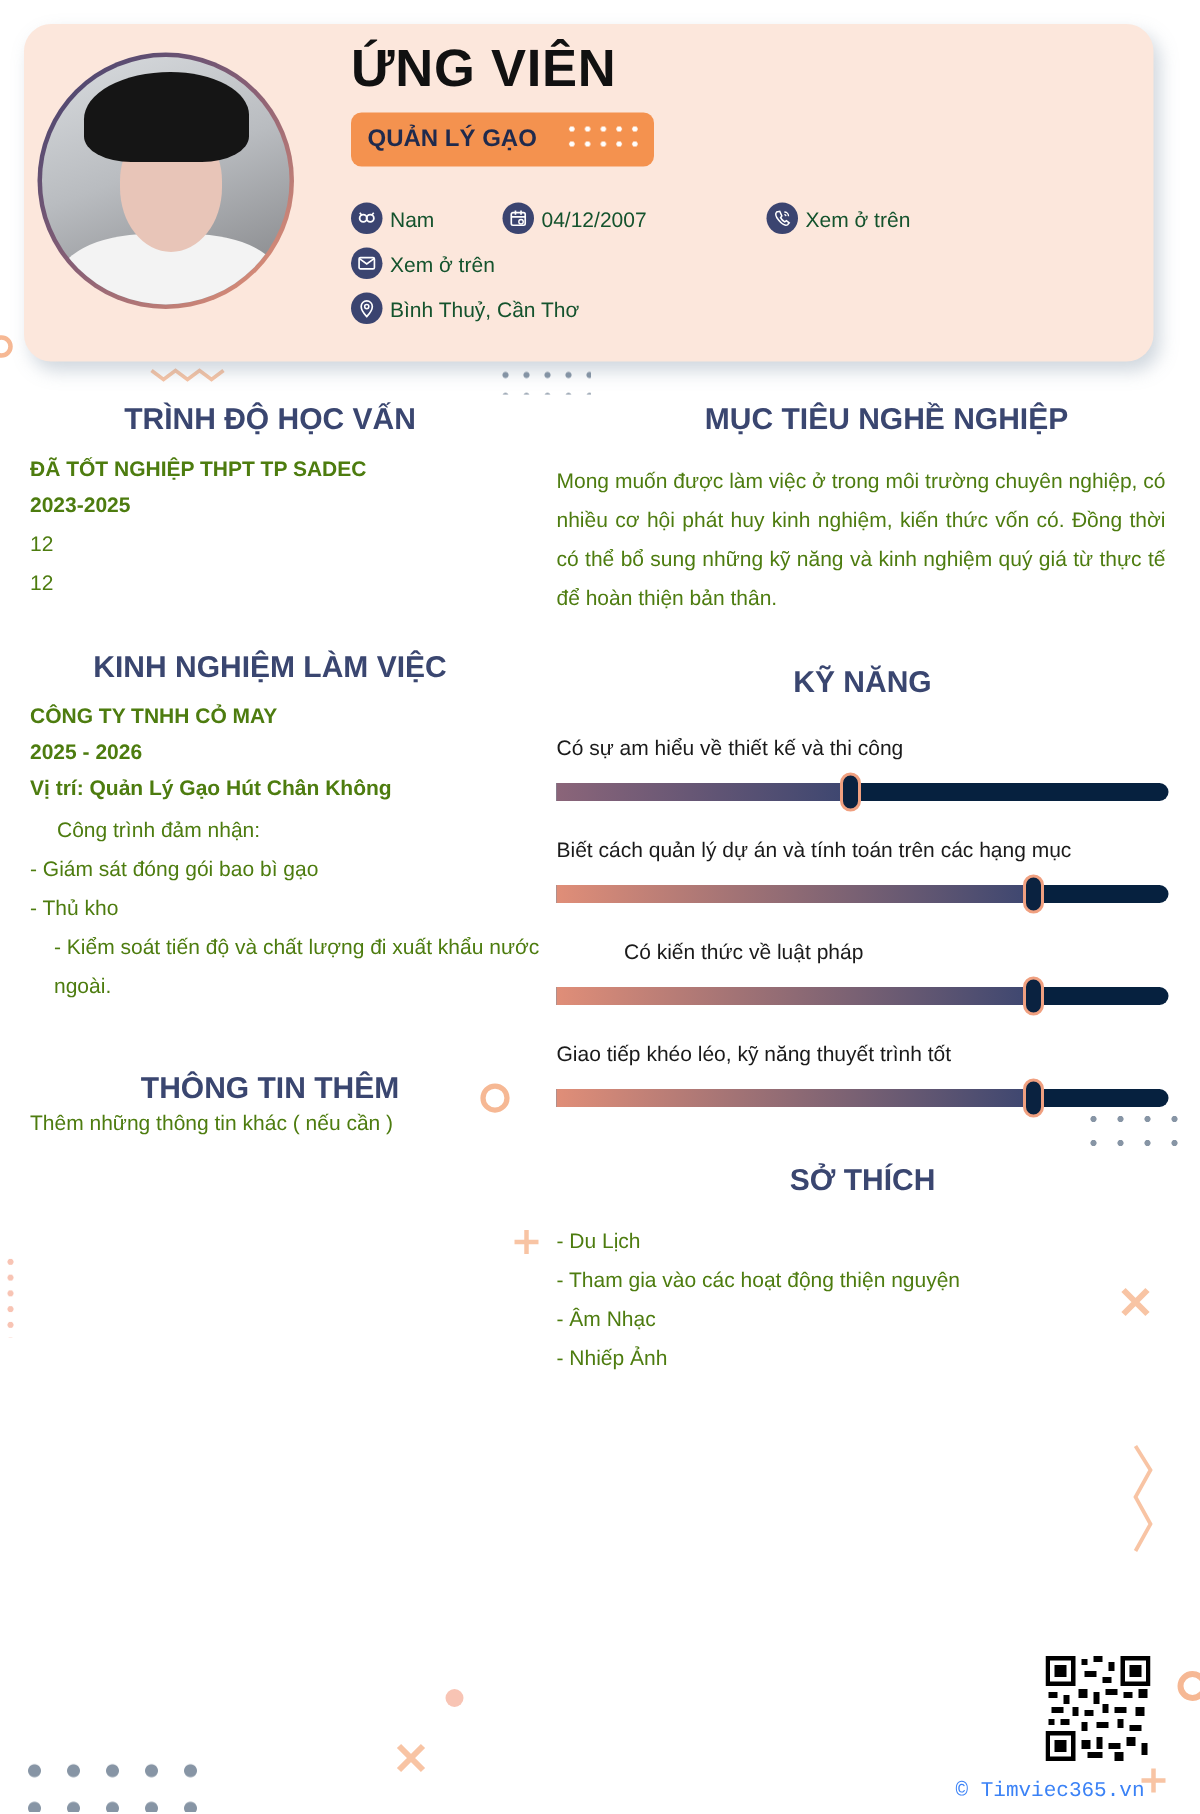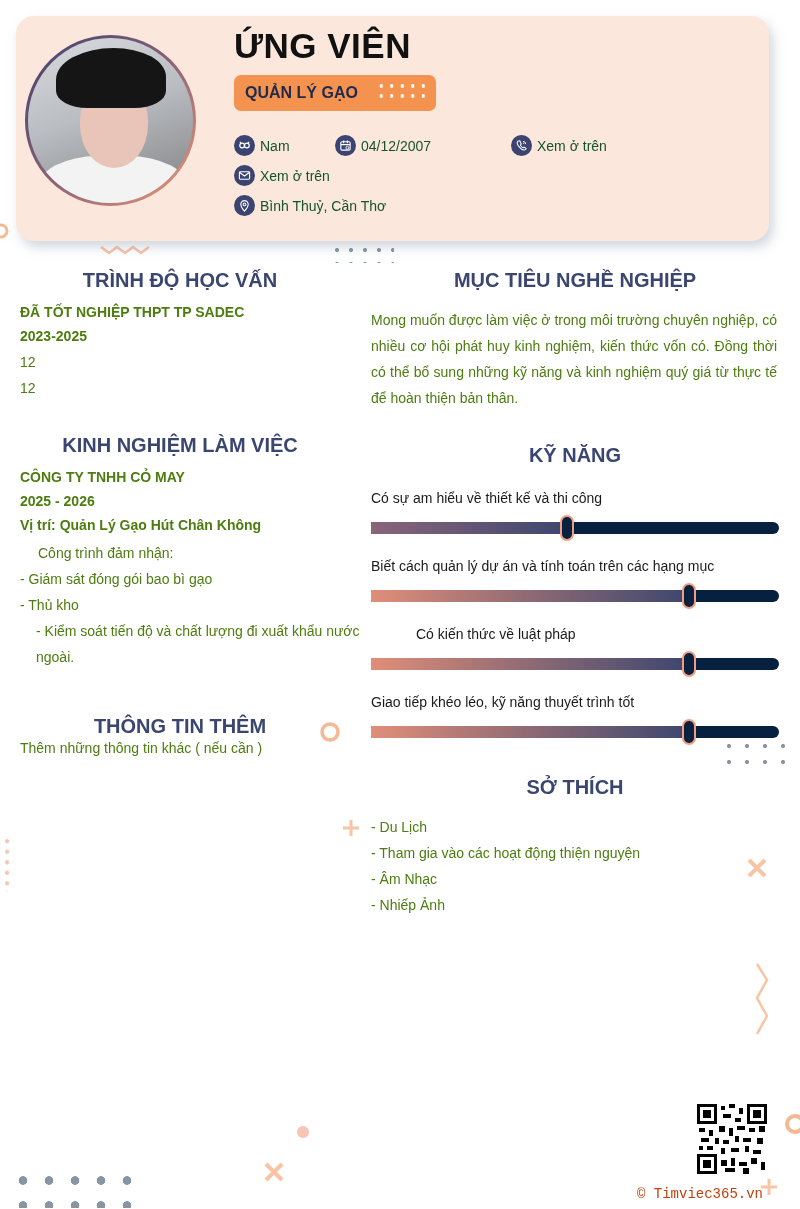--- a/index.html
+++ b/index.html
@@ -45,21 +45,21 @@
   .bold { font-weight: bold; }
 
   .skill-label { position: absolute; left: 371px; font-size: 14px; color: #1a1a1a; }
   .skill-bar { position: absolute; left: 371px; width: 408px; height: 12px; border-radius: 0 6px 6px 0; background: #06213f; }
   .skill-fill { position: absolute; left: 0; top: 0; height: 12px; }
   .skill-fill.f1 { background: linear-gradient(90deg, #8b6579 0%, #3c4670 100%); }
   .skill-fill.f2 { background: linear-gradient(90deg, #e08e78 0%, #3c4670 100%); }
   .skill-knob { position: absolute; top: -7px; width: 14px; height: 26px; border-radius: 7px; background: #0a2240; border: 2px solid #f0a080; }
 
   .deco { position: absolute; }
-  .footer-text { position: absolute; left: 637px; top: 1186px; font-family: "Liberation Mono", "DejaVu Sans Mono", monospace; font-size: 14px; color: #c2410c; }
+  .footer-text { position: absolute; left: 637px; top: 1186px; font-family: "Liberation Mono", "DejaVu Sans Mono", monospace; font-size: 14px; color: #3b82f6; }
   .qr { position: absolute; left: 697px; top: 1104px; width: 70px; height: 70px; background: #fff; }
 </style>
 </head>
 <body>
 
 <svg class="deco" style="left:-6px;top:222px" width="18" height="18">
     <circle cx="7" cy="9" r="6" fill="none" stroke="#f6b894" stroke-width="3"></circle>
   </svg>
 <svg class="deco" style="left:100px;top:244px" width="54" height="12">
     <polyline points="1,3 9,9 17,3 25,9 33,3 41,9 49,3" fill="none" stroke="#f8c4a4" stroke-width="2.5"></polyline>
@@ -167,21 +167,21 @@
 <div class="text bold" style="left:20px;top:489px;line-height:24px;">2025 - 2026</div>
 <div class="text bold" style="left:20px;top:513px;line-height:24px;">Vị trí: Quản Lý Gạo Hút Chân Không</div>
 <div class="text" style="left:20px;top:540px;margin-left:18px;">Công trình đảm nhận:</div>
 <div class="text" style="left:20px;top:566px;">- Giám sát đóng gói bao bì gạo</div>
 <div class="text" style="left:20px;top:592px;">- Thủ kho</div>
 <div class="text" style="left:20px;top:618px;width:330px;margin-left:16px;">- Kiểm soát tiến độ và chất lượng đi xuất khẩu nước ngoài.</div>
 
 <div class="section-title" style="left:20px;top:703px;width:320px;margin-top:12px;">THÔNG TIN THÊM</div>
 <div class="text" style="left:20px;top:735px;">Thêm những thông tin khác ( nếu cần )</div>
 
-<div class="section-title" style="left:371px;top:269px;width:408px;">MỤC TIÊU NGHỀ NGHIỆP</div>
+<div class="section-title" style="left:387px;top:269px;width:408px;">MỤC TIÊU NGHỀ NGHIỆP</div>
 <div class="text" style="left:371px;top:307px;width:406px;text-align:justify;">Mong muốn được làm việc ở trong môi trường chuyên nghiệp, có nhiều cơ hội phát huy kinh nghiệm, kiến thức vốn có. Đồng thời có thể bổ sung những kỹ năng và kinh nghiệm quý giá từ thực tế để hoàn thiện bản thân.</div>
 
 <div class="section-title" style="left:371px;top:444px;width:408px;">KỸ NĂNG</div>
 
 <div class="skill-label" style="top:490px;">Có sự am hiểu về thiết kế và thi công</div>
 <div class="skill-bar" style="top:522px;">
   <div class="skill-fill f1" style="width:197px;"></div>
   <div class="skill-knob" style="left:189px;"></div>
 </div>
 <div class="skill-label" style="top:558px;">Biết cách quản lý dự án và tính toán trên các hạng mục</div>

